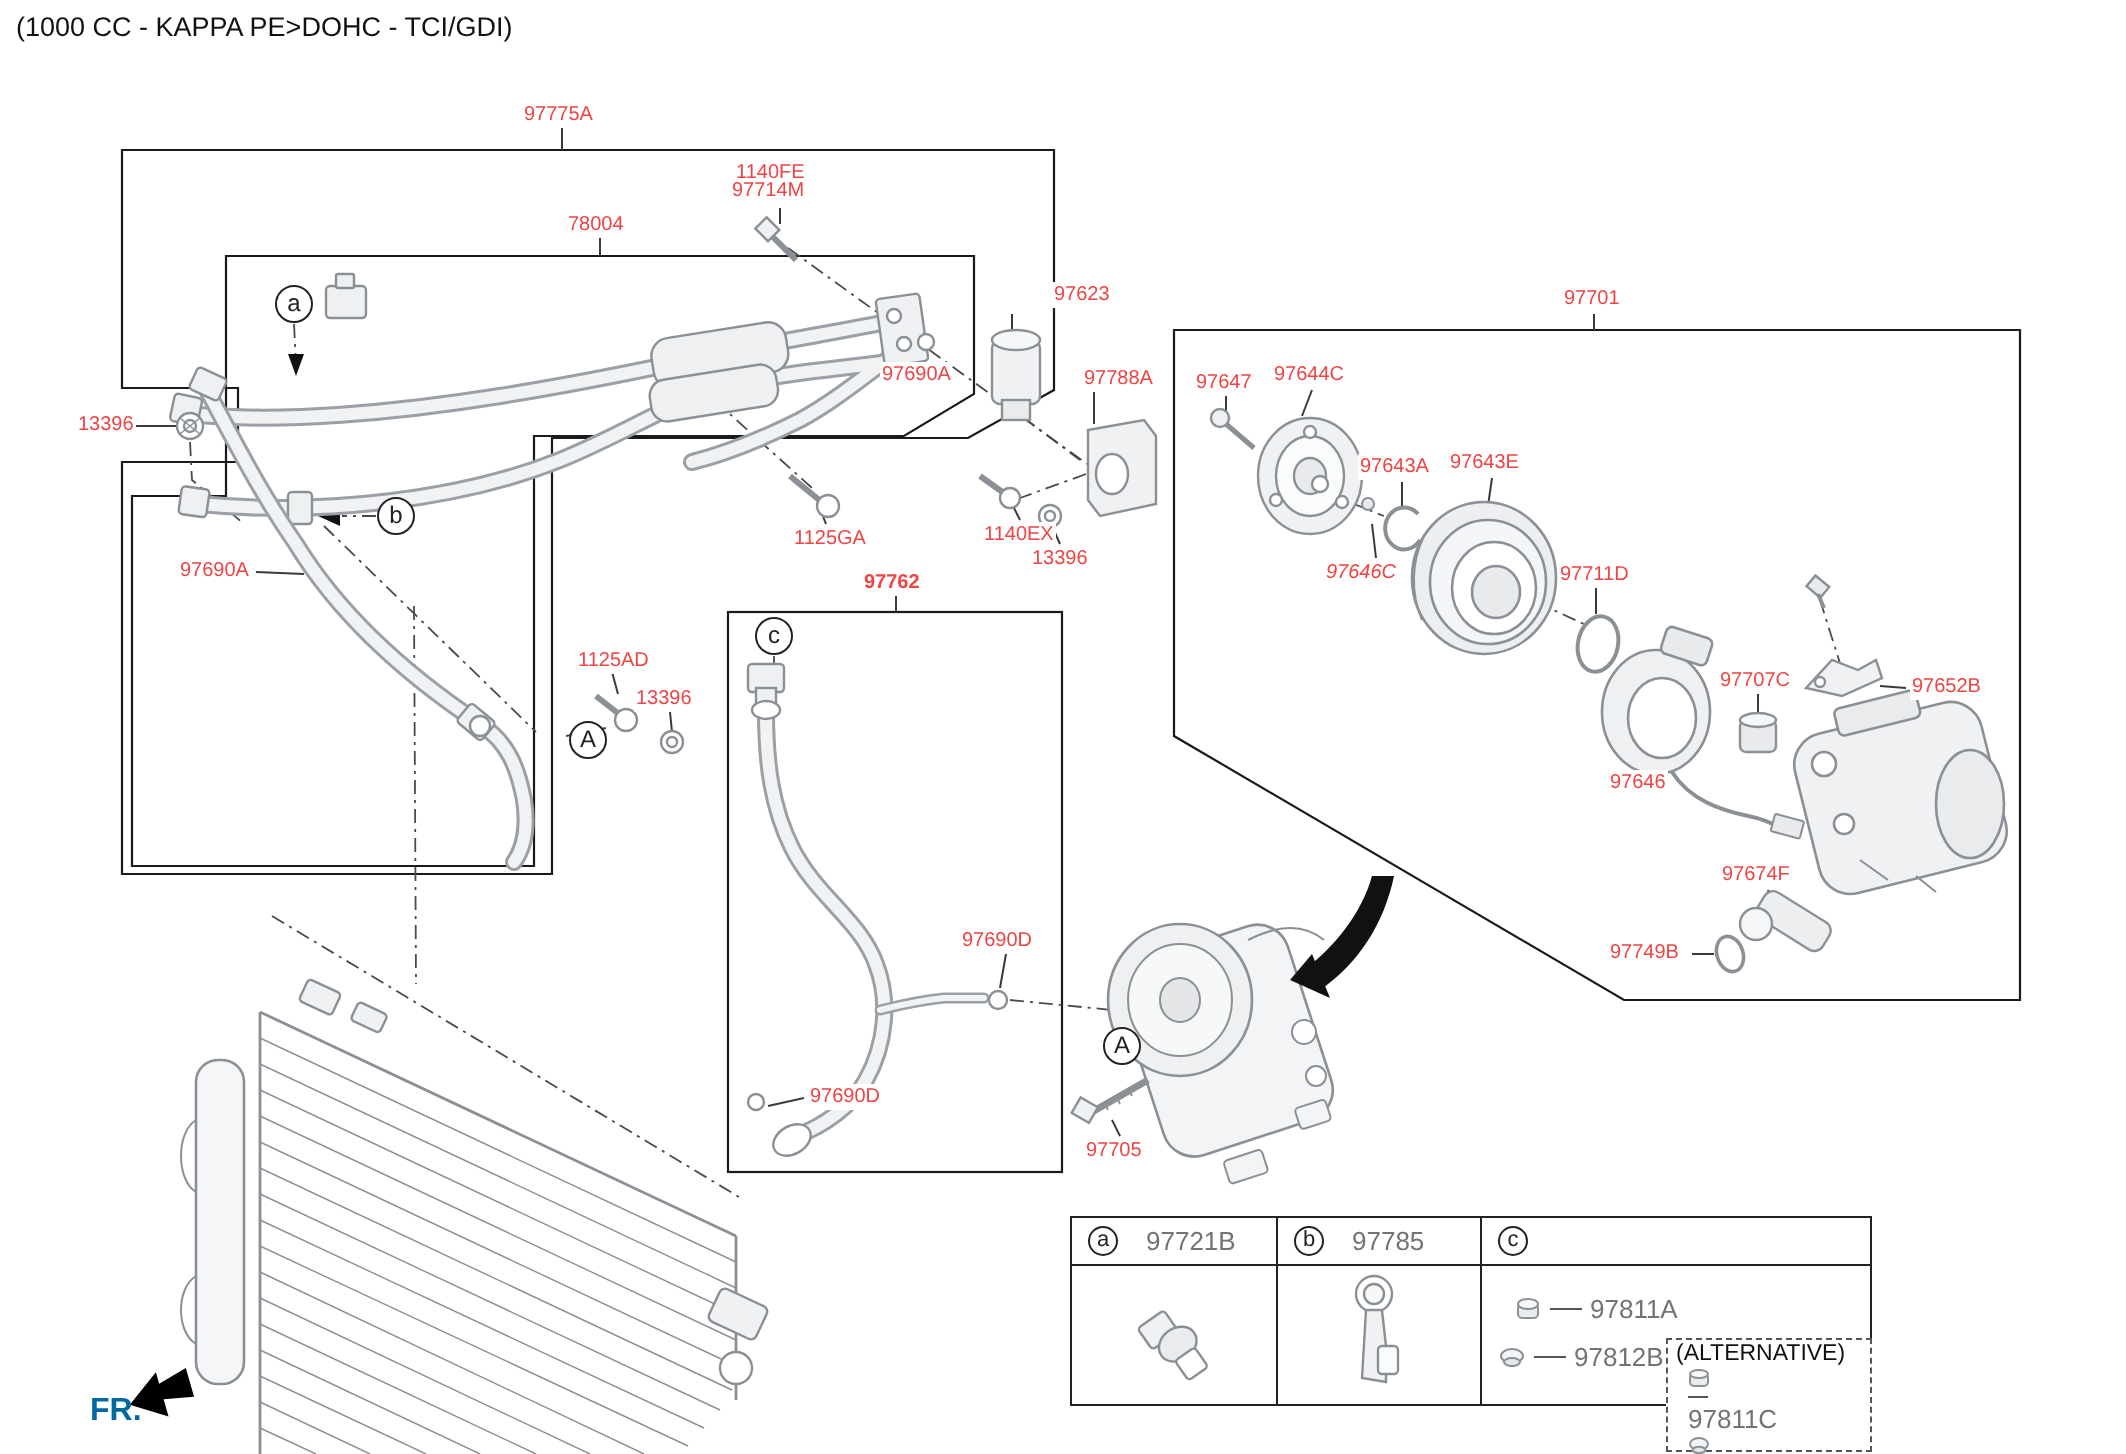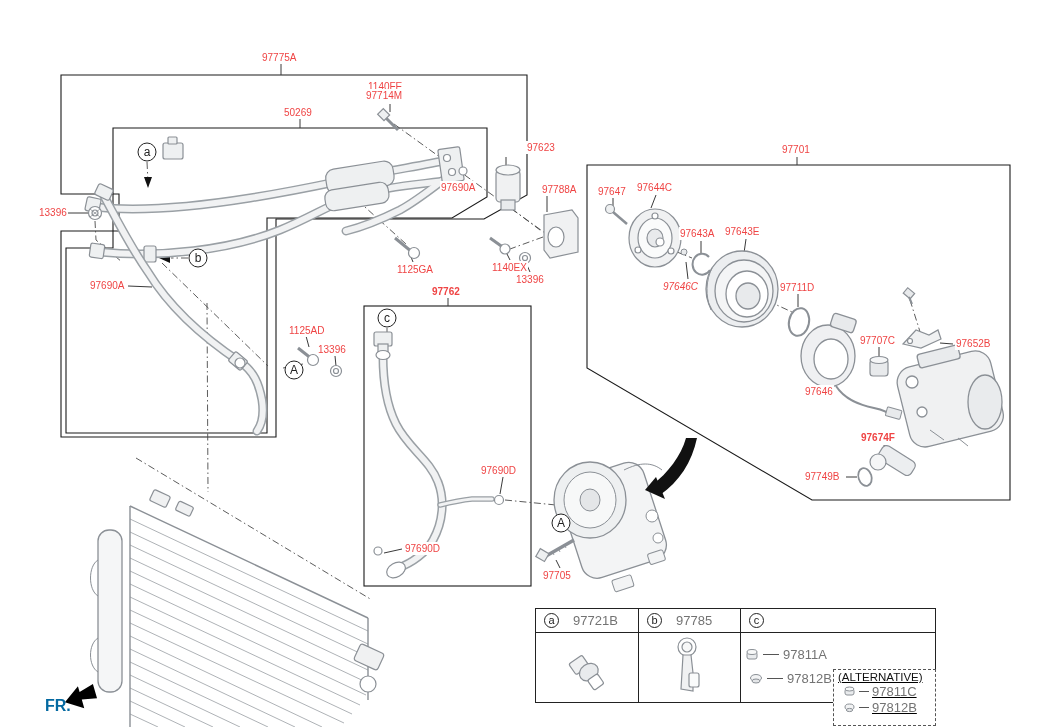--- a/index.html
+++ b/index.html
@@ -20,23 +20,23 @@
   .legend .col + .col{border-left:1.2px solid #222;}
   .legend .hdr{height:24px;border-bottom:1.2px solid #222;box-sizing:border-box;
                display:flex;align-items:center;gap:14px;padding-left:8px;}
   .lcirc{display:inline-block;width:15px;height:15px;border:1.3px solid #222;border-radius:50%;
          font-size:11px;line-height:13px;text-align:center;box-sizing:border-box;color:#222;background:#fff;flex:0 0 auto;}
   .lpart{color:#737373;font-size:13px;}
   .legend .bodyc{position:relative;height:70px;}
   .crow{position:absolute;display:flex;align-items:center;gap:4px;}
   .crow .lead{width:16px;height:1px;background:#555;}
   .altbox{position:absolute;left:92px;top:36px;width:103px;height:57px;border:1.3px dashed #555;
-          box-sizing:border-box;background:#fff;text-decoration:underline;}
+          box-sizing:border-box;background:#fff;}
   .alttitle{color:#111;font-size:11.5px;white-space:nowrap;display:block;margin:1px 0 0 4px;}
-  .altrow{display:flex;align-items:center;gap:3px;margin:1px 0 0 10px;}
+  .altrow{display:flex;align-items:flex-start;gap:3px;margin:1px 0 0 10px;flex-direction:column;}
   .altrow .lead{width:10px;height:1px;background:#555;}
 </style>
 </head>
 <body>
 
 <div id="stage">
 
 <svg id="drawing" width="1063" height="727" viewBox="0 0 1063 727">
   <defs></defs>
 
@@ -369,24 +369,25 @@
           </g>
       <circle cx="368" cy="684" r="8" fill="#fff"></circle>
     </g>
   </g>
 
   <g fill="#000" transform="rotate(-16 80 697)">
     <polygon points="64,698 81,686 81,692 96,688 96,703 81,700 81,709"></polygon>
   </g>
 </svg>
 
+<div class="title">(1000 CC - KAPPA PE&gt;DOHC - TCI/GDI)</div>
 <div class="fr">FR.</div>
 <div id="labels-layer">
       <div class="plabel" style="left: 261px; top: 51px;">97775A</div>
-      <div class="plabel" style="left: 283px; top: 106px;">50269</div>
+      <div class="plabel" style="left: 283px; top: 106px;">78004</div>
       <div class="plabel" style="left: 367px; top: 80px;">1140FE</div>
       <div class="plabel" style="left: 365px; top: 89px;">97714M</div>
       <div class="plabel" style="left: 489px; top: 141px; padding-left: 38px;">97623</div>
       <div class="plabel" style="left: 440px; top: 181px;">97690A</div>
       <div class="plabel" style="left: 38px; top: 206px;">13396</div>
       <div class="plabel" style="left: 89px; top: 279px;">97690A</div>
       <div class="plabel" style="left: 396px; top: 263px; text-align: right;">1125GA</div>
       <div class="plabel" style="left: 491px; top: 261px;">1140EX</div>
       <div class="plabel" style="left: 515px; top: 273px;">13396</div>
       <div class="plabel" style="left: 541px; top: 183px;">97788A</div>
@@ -396,21 +397,21 @@
       <div class="plabel" style="left: 781px; top: 143px;">97701</div>
       <div class="plabel" style="left: 597px; top: 185px;">97647</div>
       <div class="plabel" style="left: 636px; top: 181px;">97644C</div>
       <div class="plabel" style="left: 679px; top: 227px;">97643A</div>
       <div class="plabel" style="left: 724px; top: 225px;">97643E</div>
       <div class="plabel" style="left: 662px; top: 280px; font-style: italic;">97646C</div>
       <div class="plabel" style="left: 779px; top: 281px;">97711D</div>
       <div class="plabel" style="left: 859px; top: 334px;">97707C</div>
       <div class="plabel" style="left: 955px; top: 337px;">97652B</div>
       <div class="plabel" style="left: 804px; top: 385px;">97646</div>
-      <div class="plabel" style="left: 860px; top: 431px; font-weight: bold;">97674F</div>
+      <div class="plabel" style="left: 860px; top: 431px;">97674F</div>
       <div class="plabel" style="left: 804px; top: 470px;">97749B</div>
       <div class="plabel" style="left: 480px; top: 464px;">97690D</div>
       <div class="plabel" style="left: 404px; top: 542px;">97690D</div>
       <div class="plabel" style="left: 542px; top: 569px;">97705</div>
     </div>
 <div id="callouts-layer">
       <div class="callout" style="left: 147px; top: 152px;">a</div>
       <div class="callout" style="left: 198px; top: 258px;">b</div>
       <div class="callout" style="left: 387px; top: 318px;">c</div>
       <div class="callout" style="left: 294px; top: 370px;">A</div>
@@ -448,21 +449,21 @@
         </g>
       </svg>
     </div>
   </div>
   <div class="col" style="left:204px;width:196px;">
     <div class="hdr">
       <span class="lcirc">c</span>
       <span class="lpart"></span>
     </div>
     <div class="bodyc">
-      <div class="crow" style="left:4px;top:14px;">
+      <div class="crow" style="left:16px;top:14px;">
         <svg width="14" height="13">
               <g stroke="#8b9096" stroke-width="1" fill="#e9ebed">
                 <rect x="2" y="4" width="10" height="7" rx="2"></rect>
                 <ellipse cx="7" cy="4" rx="5" ry="2.5" fill="#f7f8f8"></ellipse>
               </g>
             </svg>
         <span class="lead"></span>
         <span class="lpart">97811A</span>
       </div>
       <div class="crow" style="left:8px;top:38px;">

